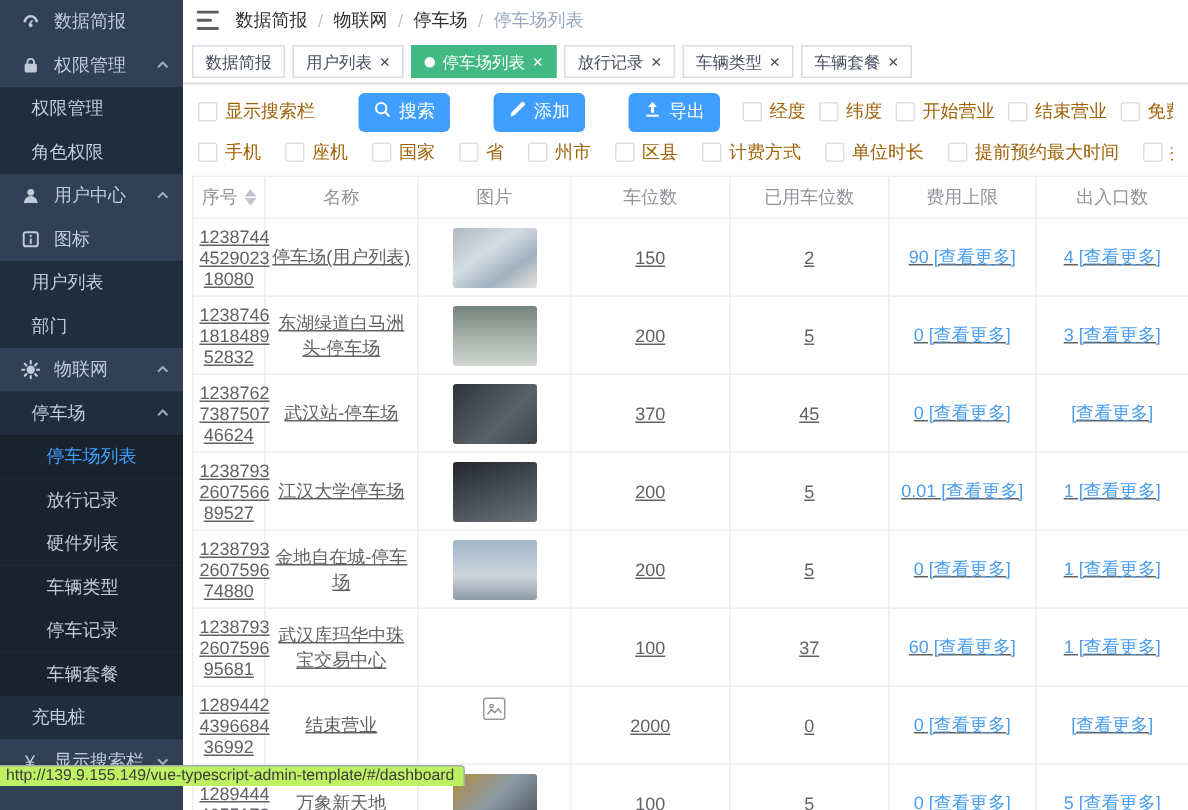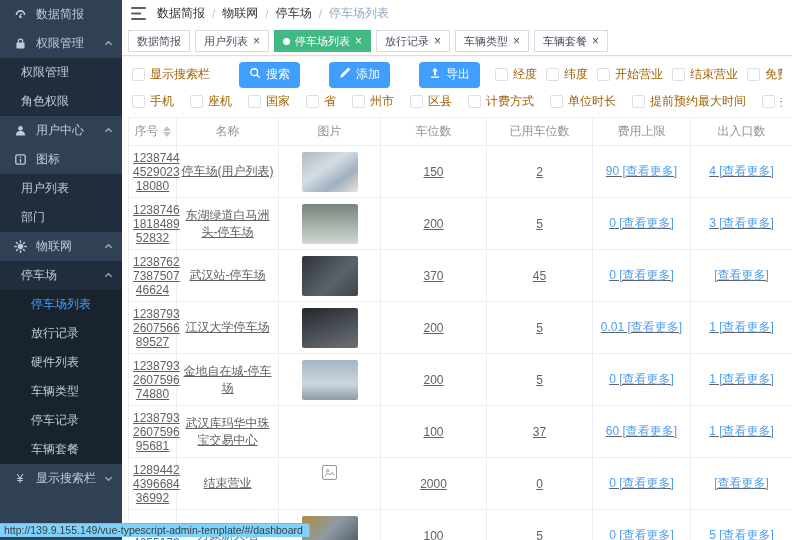--- a/index.html
+++ b/index.html
@@ -69,21 +69,21 @@
   .night-road-photo { background:linear-gradient(160deg,#23272c,#4a5157 55%,#6d7276); }
   .building-photo { background:linear-gradient(180deg,#a3b5c6,#ccd6df 60%,#8d9aa6); }
   .mall-photo { background:linear-gradient(135deg,#b08d3e,#8d9aa6 45%,#3e4852); }
   .broken-img { display:inline-flex; width:15px; height:15px; border:1px solid #9a9a9a; border-radius:2px;
     align-items:center; justify-content:center; }
   .broken-img svg { width:11px; height:11px; }
   td.va-top { vertical-align:top; padding-top:7px; }
   .link { color:#4a9ef0; cursor:pointer; }
 
   
-  .statusbar { position:absolute; left:0; bottom:3px; z-index:20; background:#7dd3fc;
+  .statusbar { position:absolute; left:0; bottom:16px; z-index:20; background:#bef264;
     border:1px solid #a9a9a9; border-left:none; border-bottom:none; border-top-right-radius:3px;
     padding:0 6px 1px 4px; font-size:10.5px; color:#3c3c3c; white-space:nowrap; }
 </style>
 </head>
 <body>
 
 <div class="app">
 
   <aside class="sidebar">
     <nav>
@@ -188,20 +188,23 @@
           <span class="sb-label">硬件列表</span>
         </div>
         <div class="sb-item lvl3">
           <span class="sb-label">车辆类型</span>
         </div>
         <div class="sb-item lvl3">
           <span class="sb-label">停车记录</span>
         </div>
         <div class="sb-item lvl3">
           <span class="sb-label">车辆套餐</span>
+        </div>
+        <div class="sb-item lvl2">
+          <span class="sb-label">充电桩</span>
         </div>
         <div class="sb-item lvl1">
           <span class="sb-icon">¥</span>
           <span class="sb-label">显示搜索栏</span>
           <span class="sb-chev">
             <svg viewBox="0 0 10 10">
               <polyline points="1.5,3.5 5,7 8.5,3.5"></polyline>
             </svg>
           </span>
         </div>

